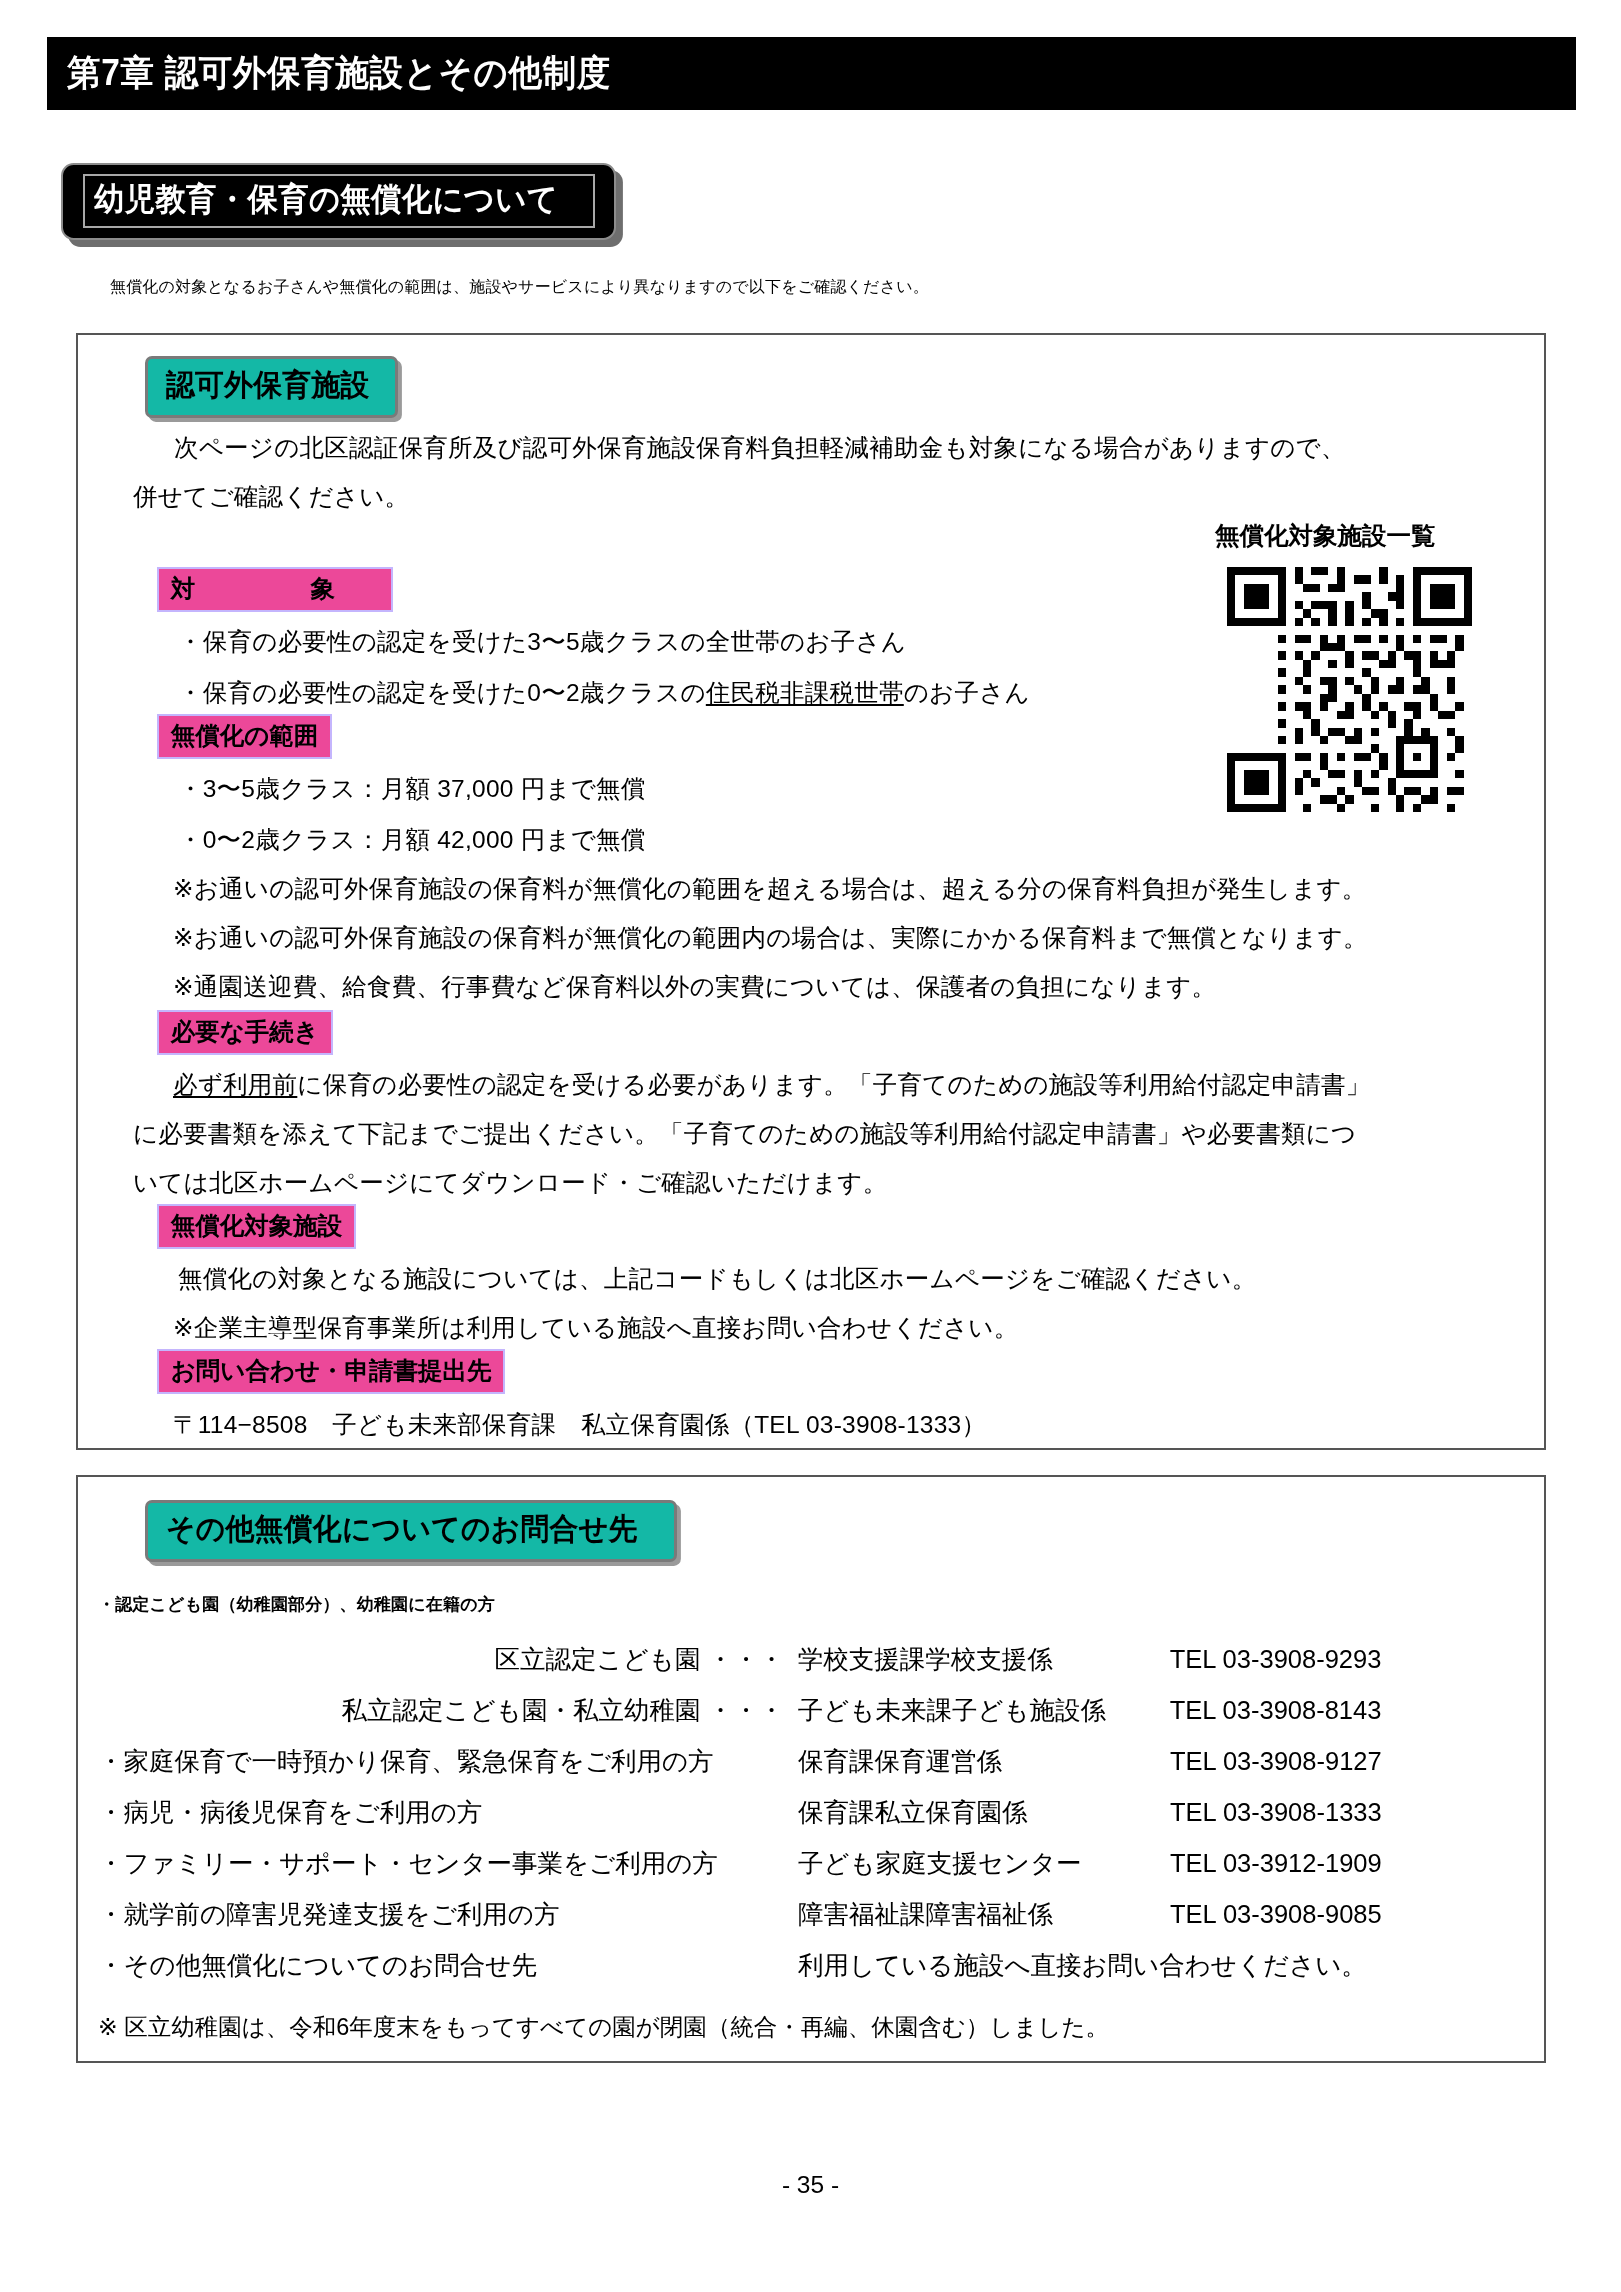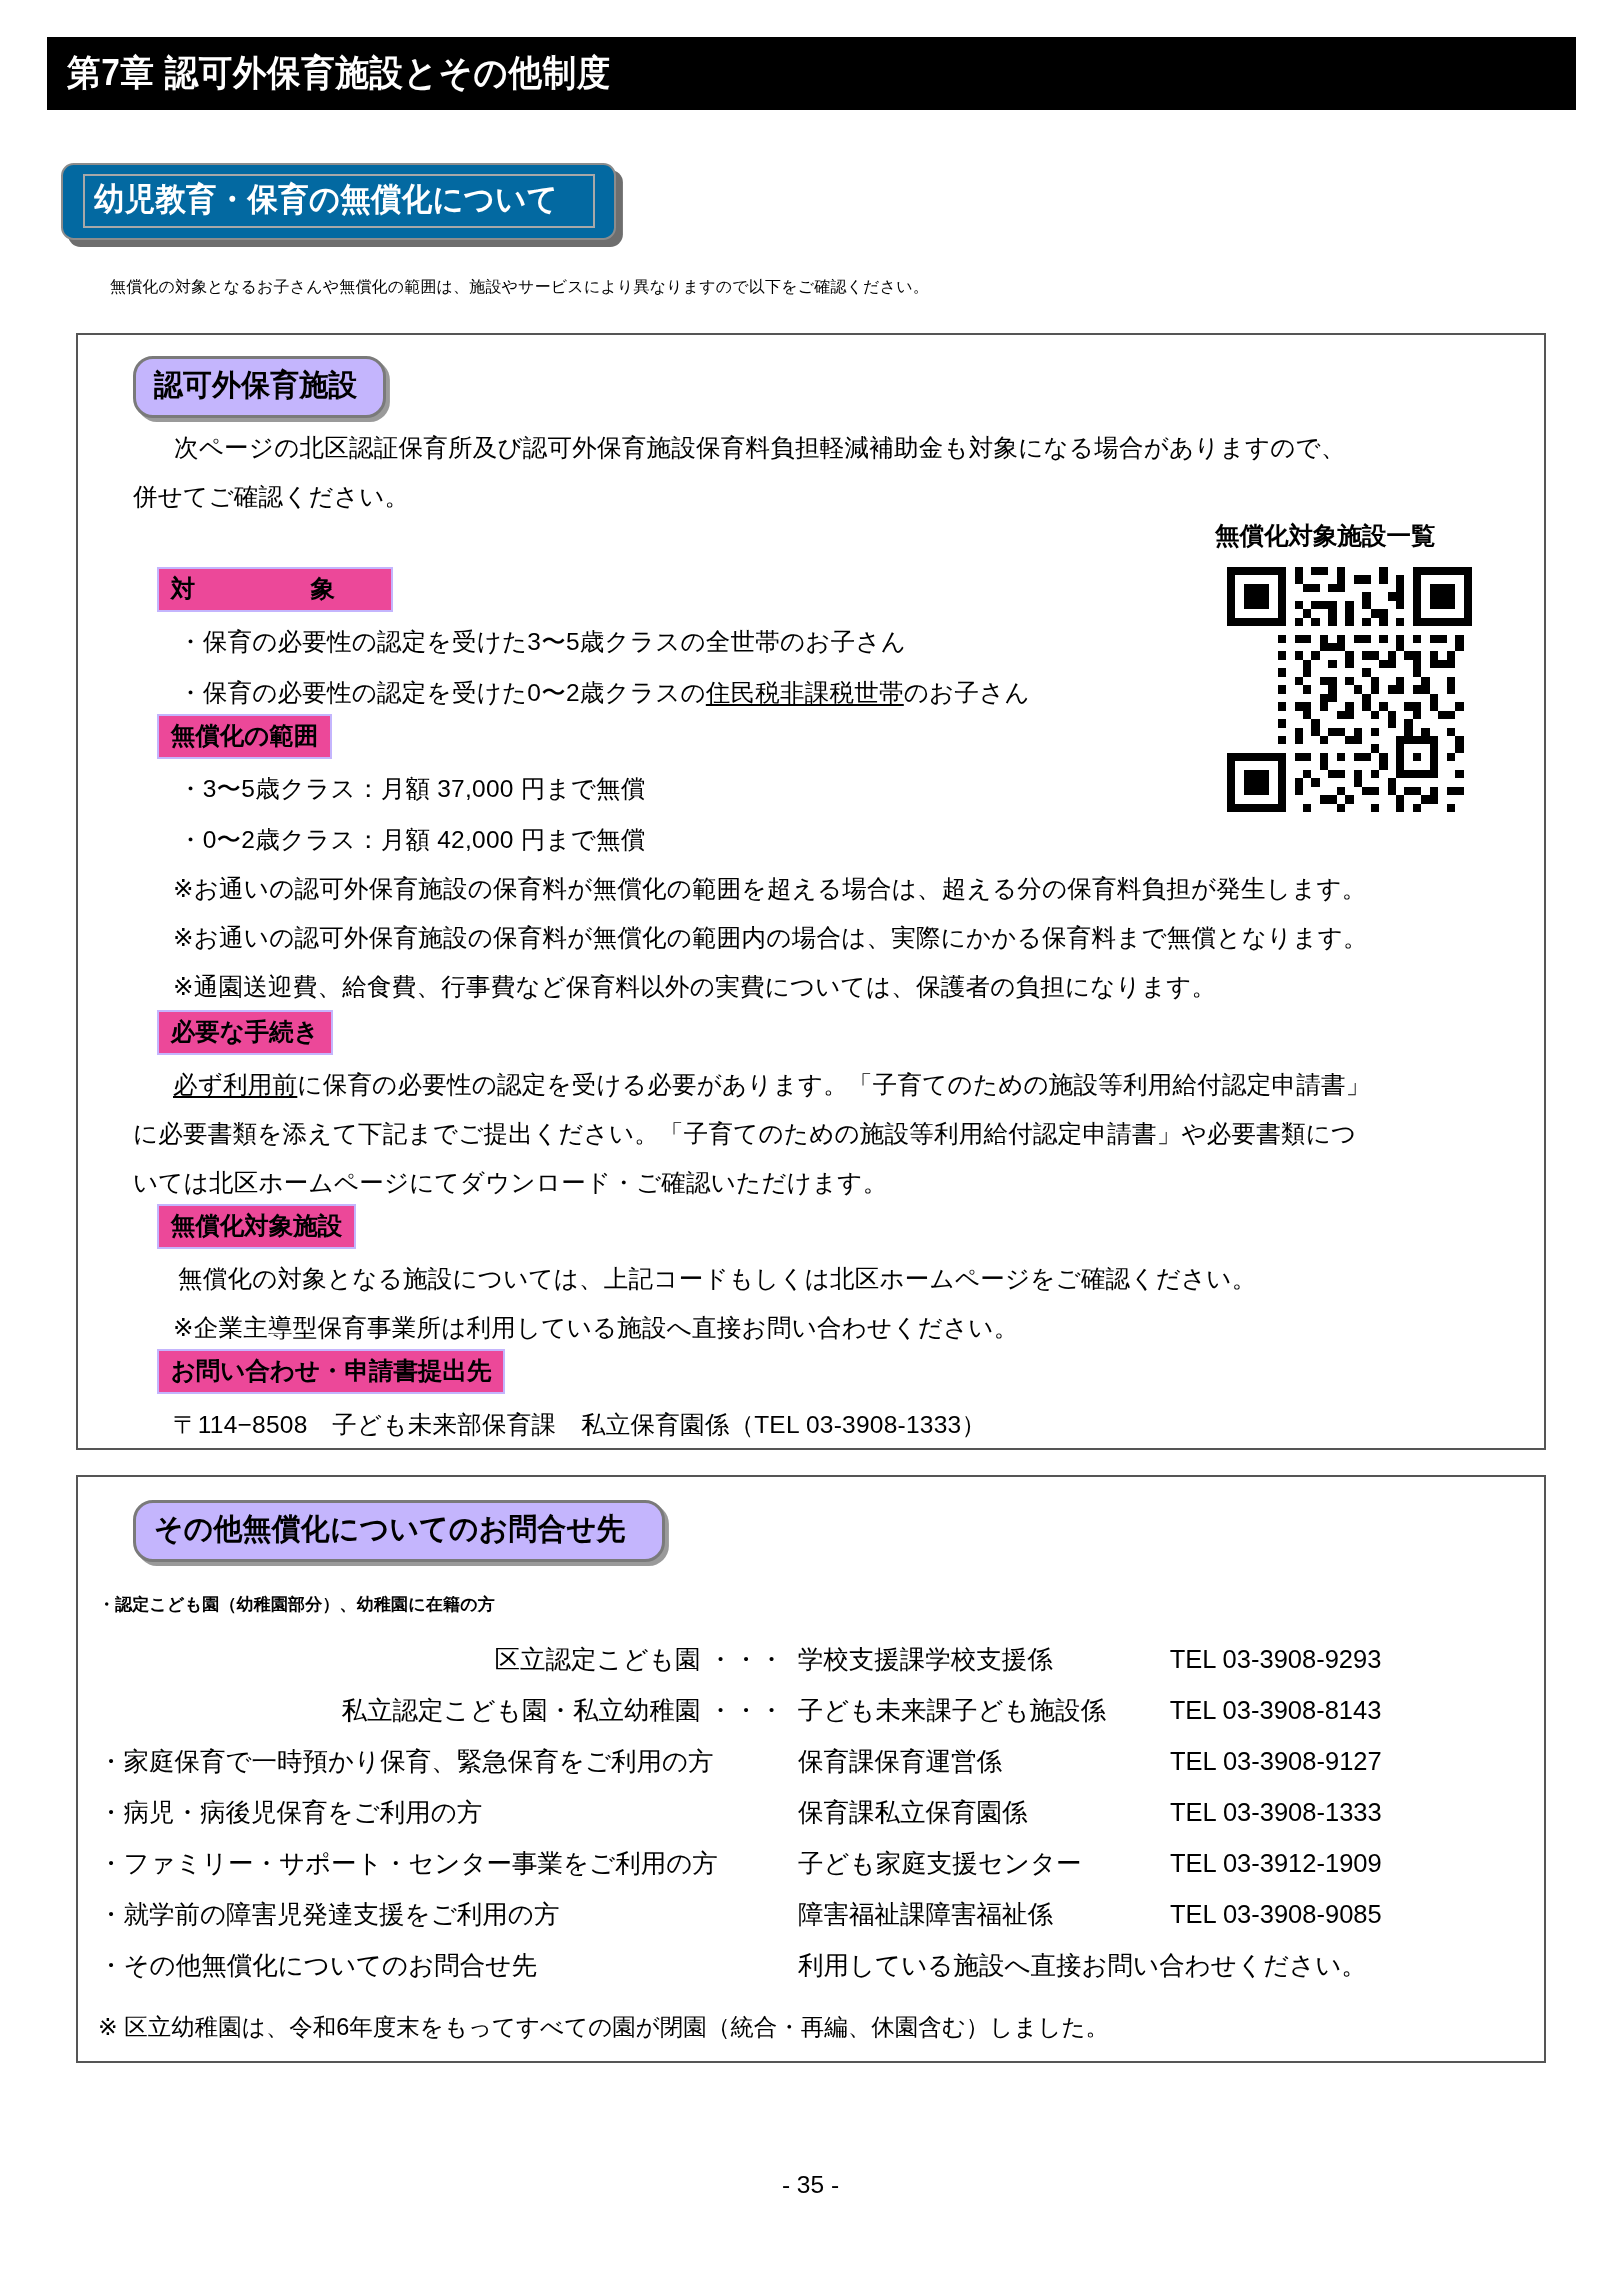--- a/index.html
+++ b/index.html
@@ -48,21 +48,21 @@
 
   
   .section-head-wrap {
     position: absolute;
     left: 61px;
     top: 163px;
   }
   .section-head {
     position: relative;
     display: inline-block;
-    background: #0369a1;
+    background: #000000;
     border: 2.9px solid #8c8c8c;
     border-radius: 12.7px;
     padding: 8.8px 19.6px 10.8px 19.6px;
     box-shadow: 6.9px 6.9px 0 0 #6e6e6e;
     text-align: right;
   }
   .section-head-inner {
     border: 2px solid #a8a8a8;
     padding: 2px 9.8px 3.9px 9.8px;
   }
@@ -104,24 +104,25 @@
     left: 76px;
     top: 1475px;
     width: 1470px;
     height: 588px;
   }
 
   
   .round-label {
     display: inline-block;
     border: 3.9px solid #7a7a7a;
-    border-radius: 20px;
-    background: #c4b5fd;
+    border-radius: 7px;
+    background: #14b8a6;
     padding: 5.9px 17.6px 8.8px 17.6px;
     box-shadow: 3.9px 3.9px 0 0 #9a9a9a;
+    margin-left: 12px;
   }
   .round-label-text {
     font-size: 30px;
     font-weight: bold;
     letter-spacing: 0.01em;
     white-space: nowrap;
     display: inline-block;
     transform: scaleX(0.96);
     transform-origin: left center;
   }

